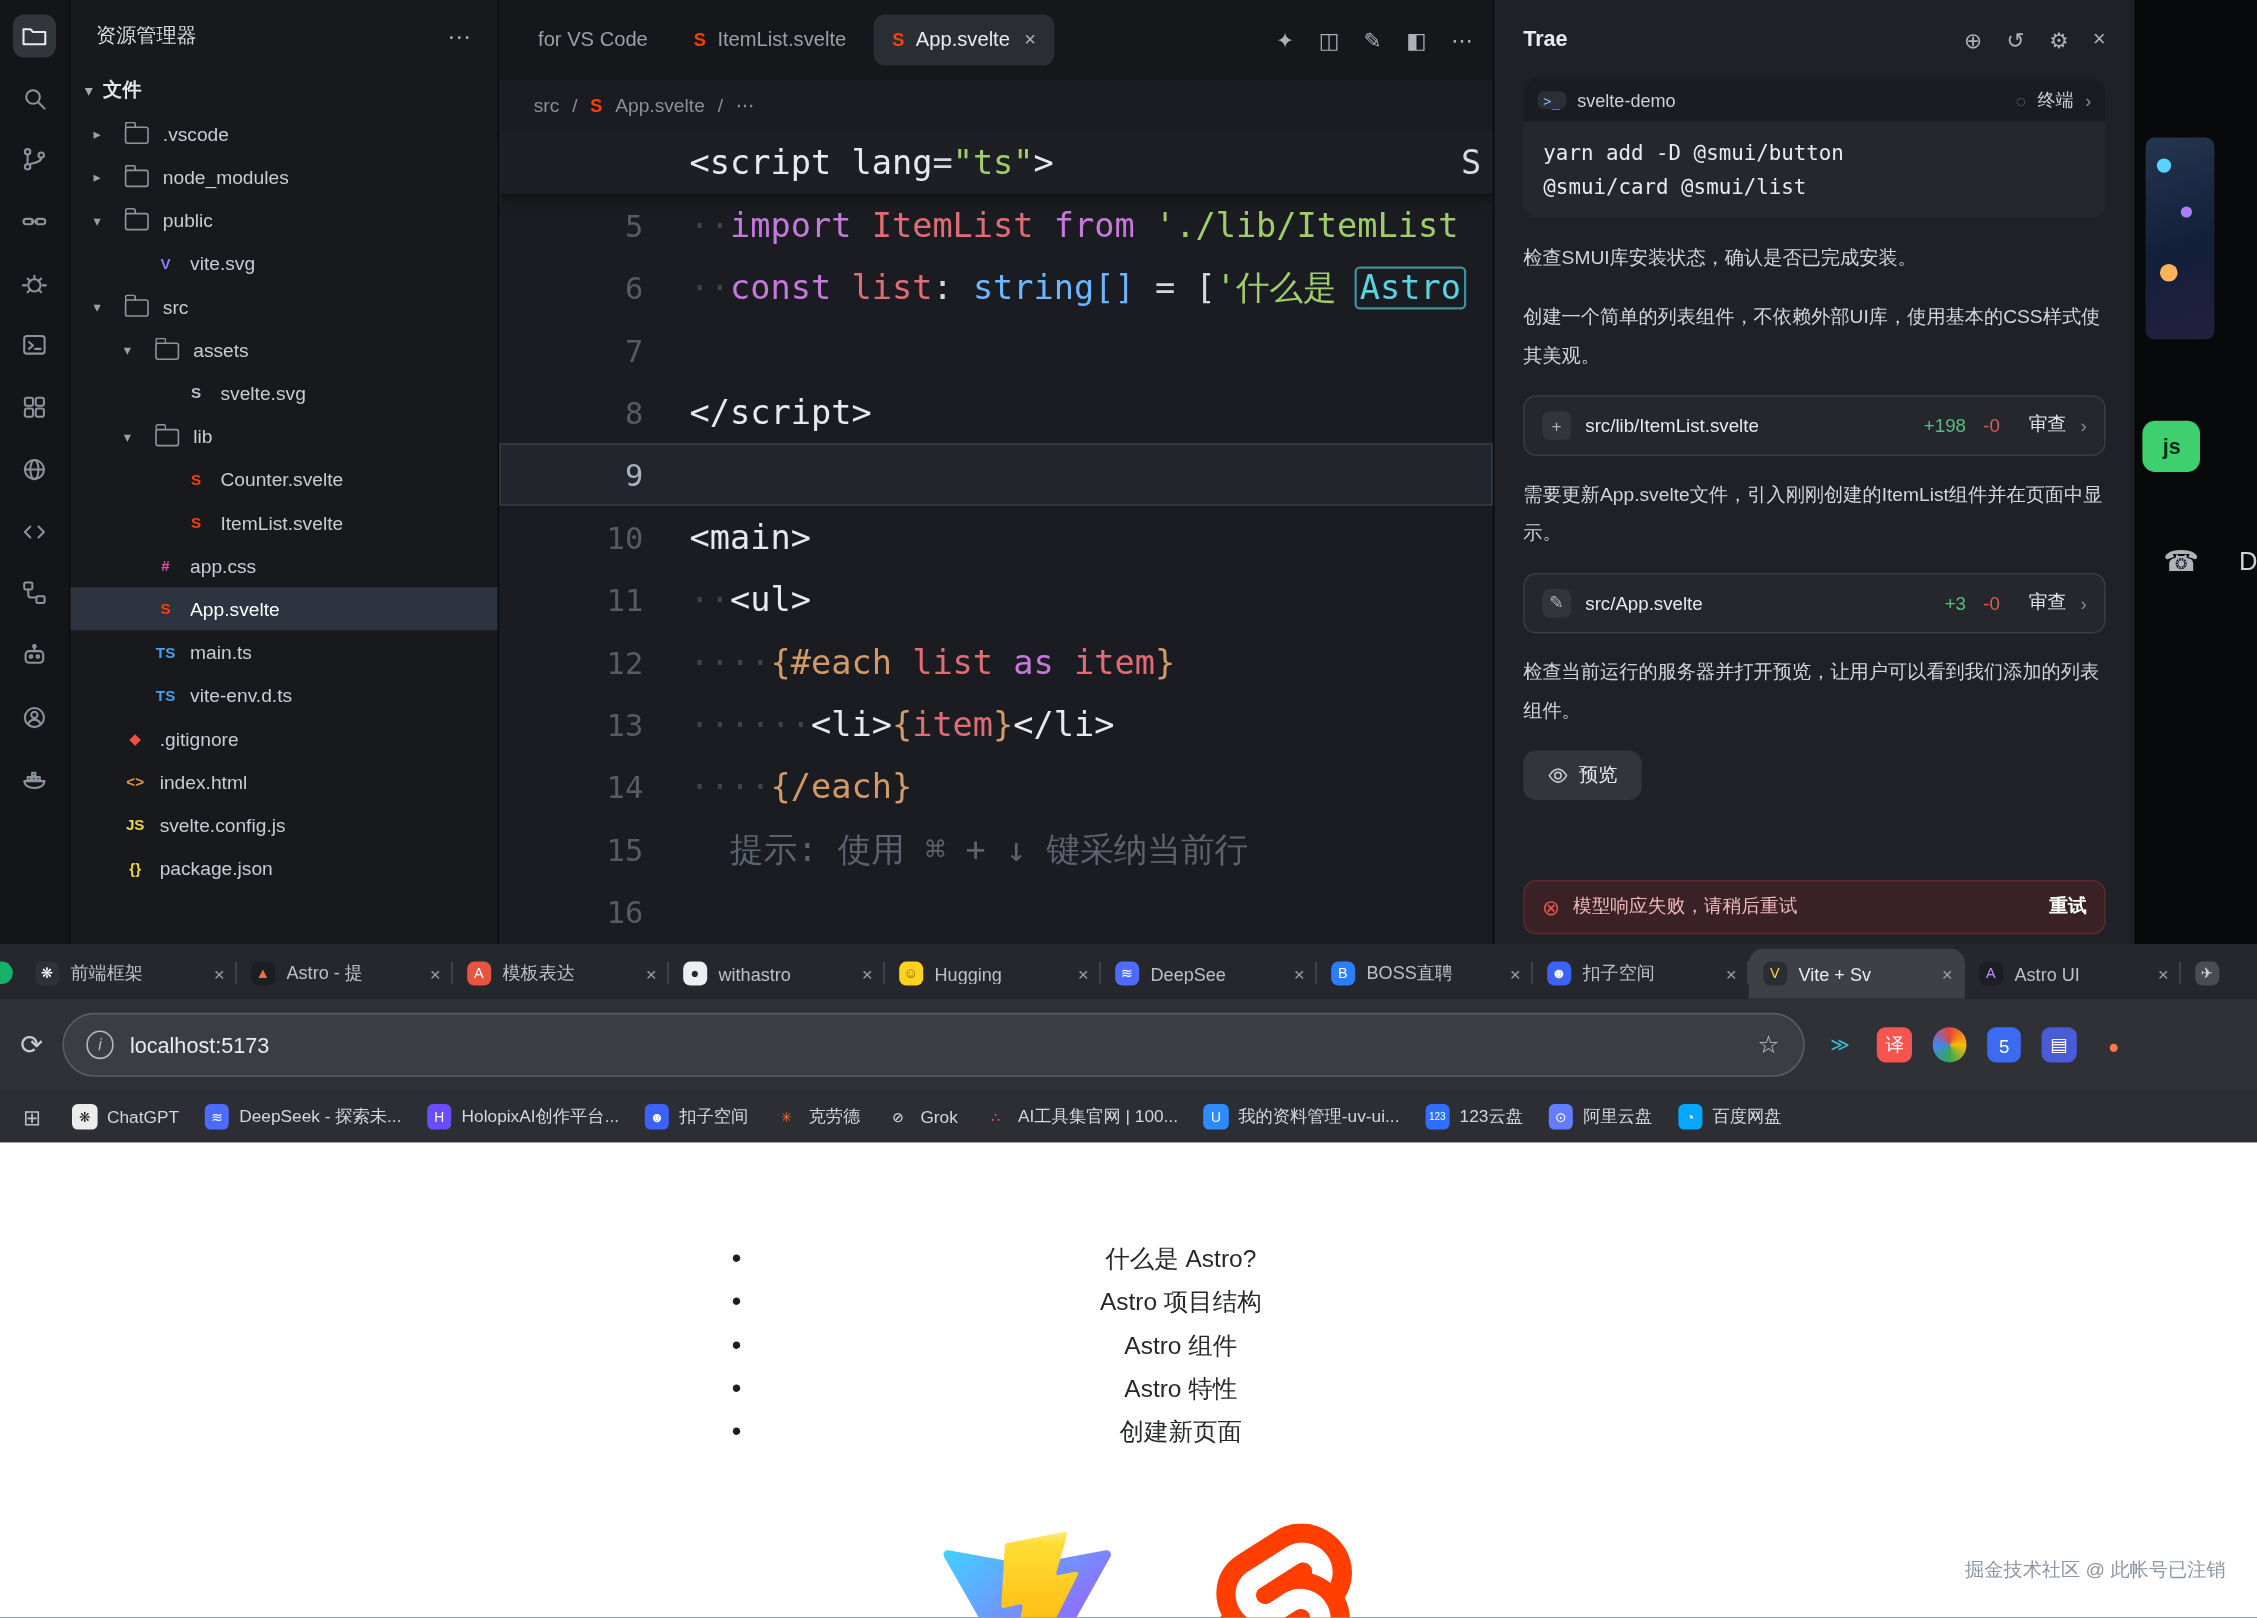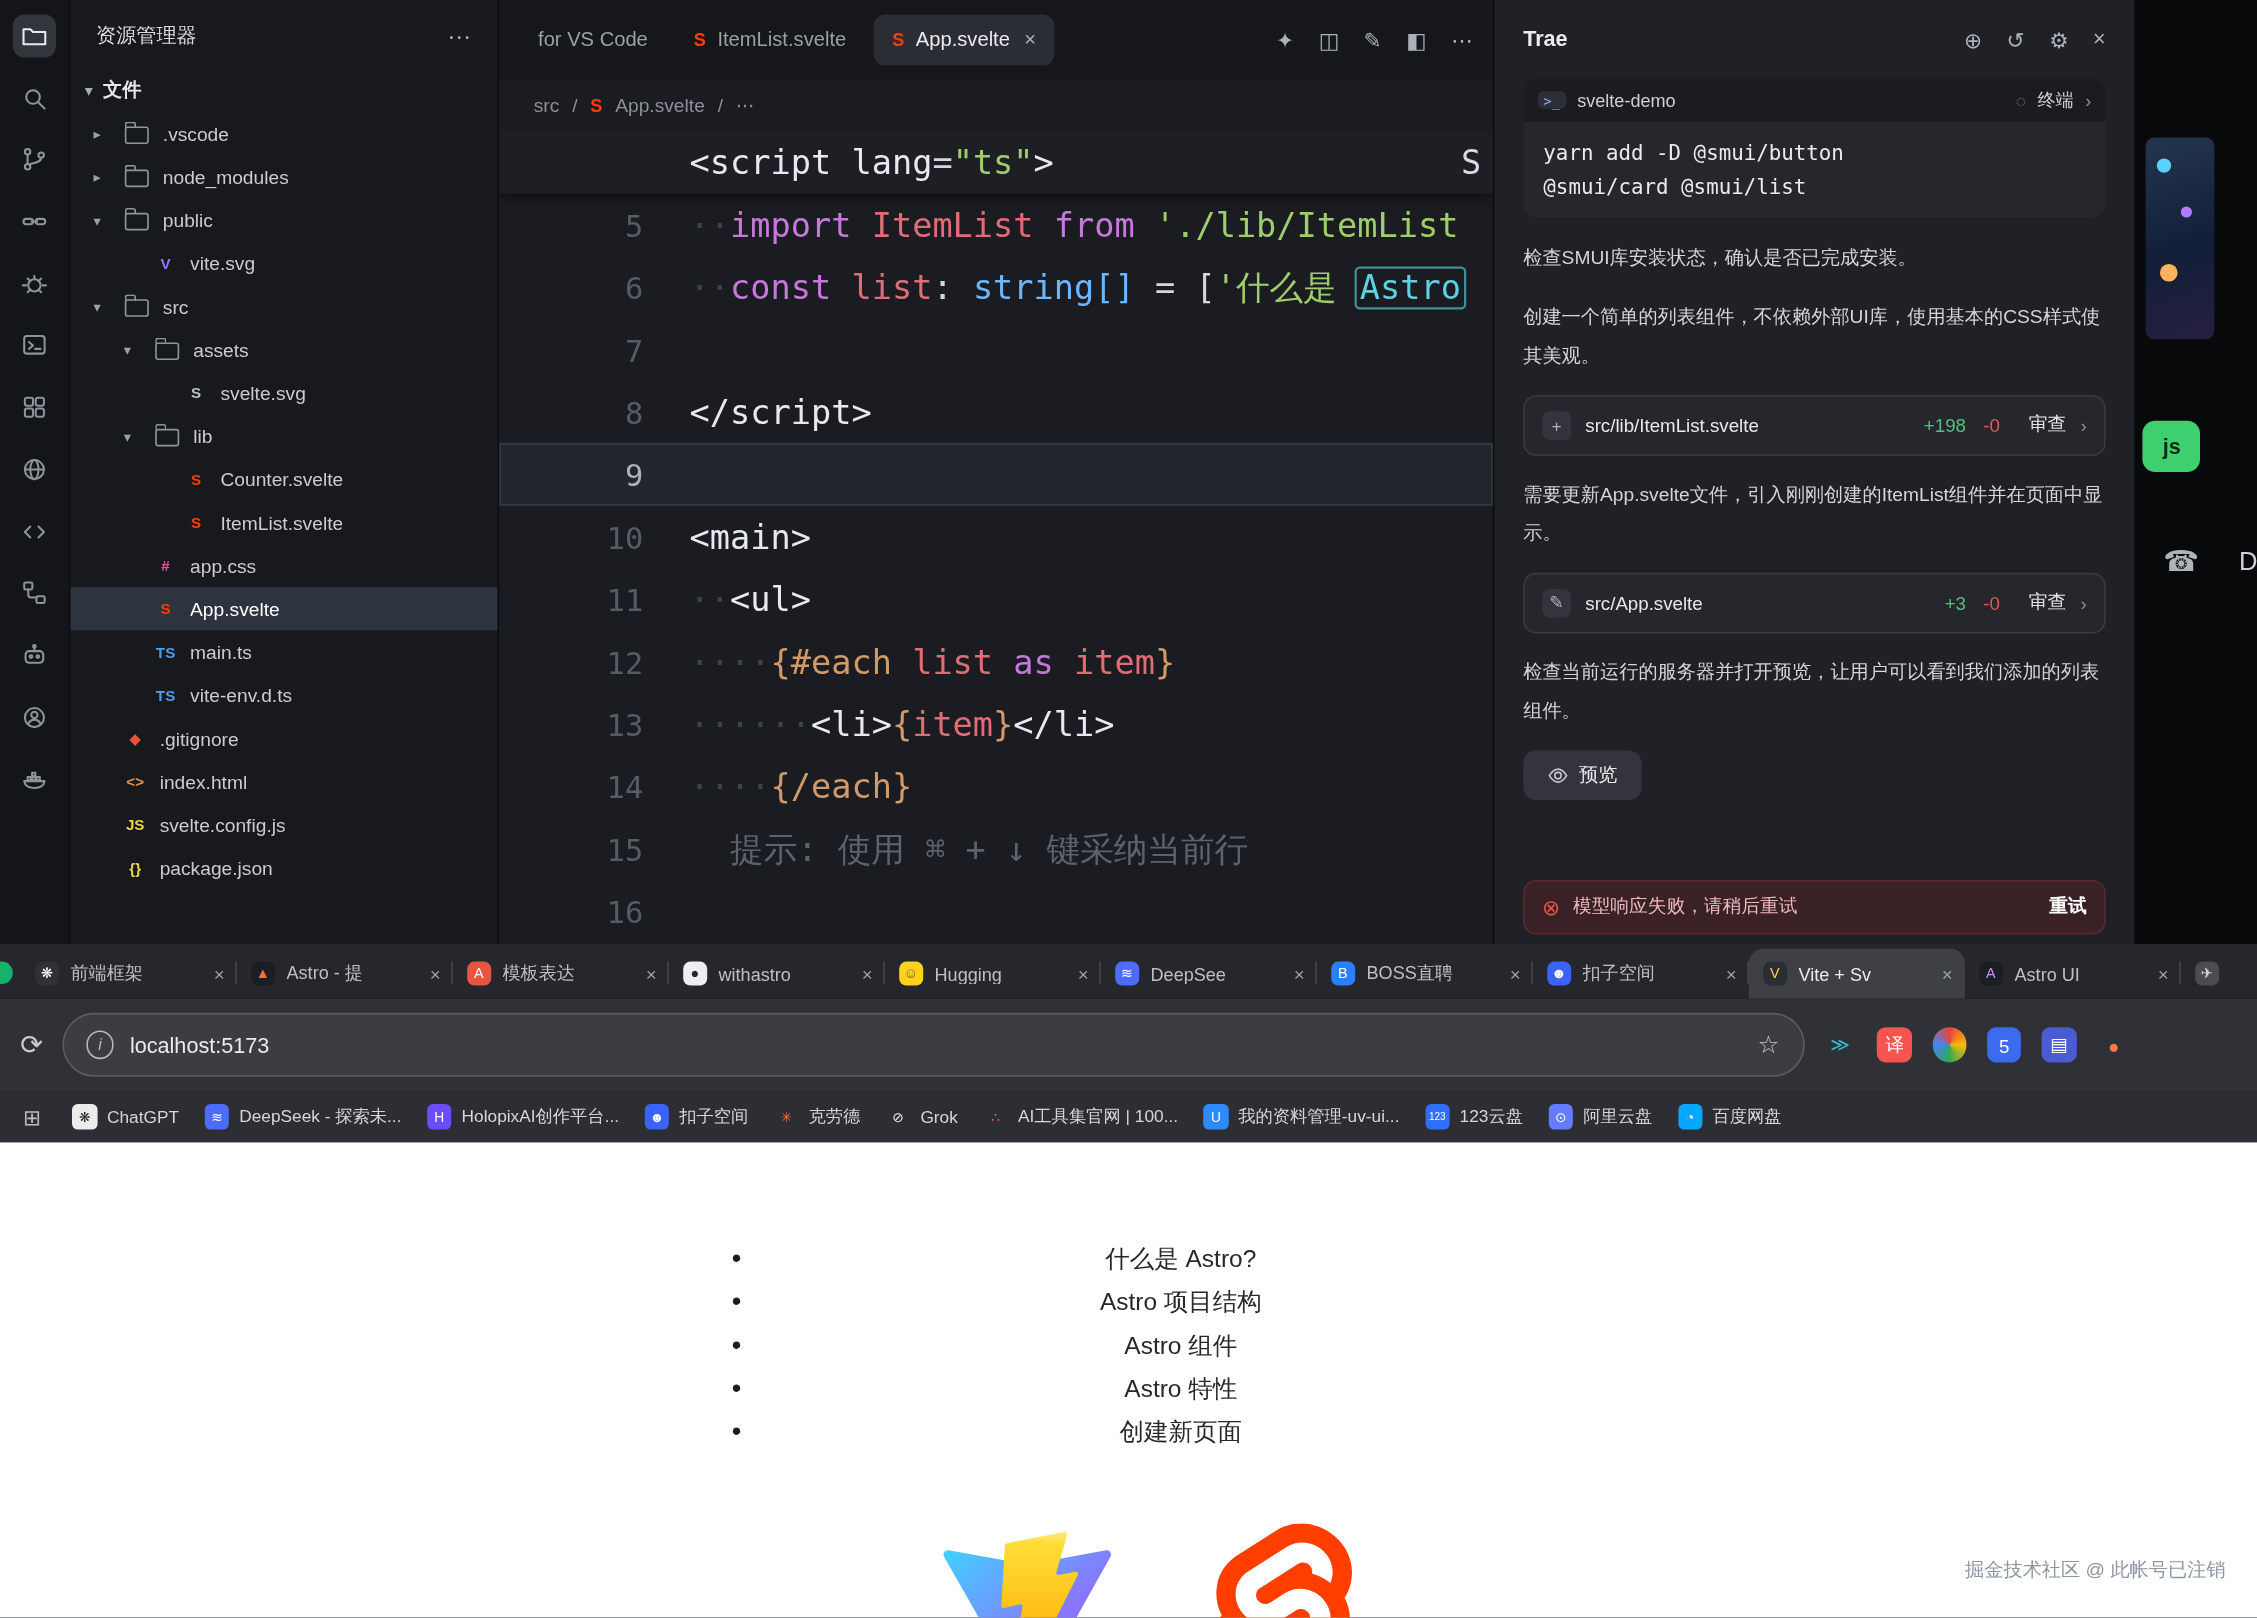--- a/index.html
+++ b/index.html
@@ -1,16 +1,16 @@
 <!DOCTYPE html>
 <html style="font-size:14.4px"><head>
 <meta charset="utf-8">
 <style>
   html,body{margin:0;padding:0;background:#000;}
-  #viewport{width:2257px;height:1618px;overflow:hidden;position:relative;background:#0c4a6e;}
+  #viewport{width:2257px;height:1618px;overflow:hidden;position:relative;background:#0ea5e9;}
   #root{width:1411px;height:1011px;transform:scale(1.6);transform-origin:0 0;position:relative;overflow:hidden;
         font-family:"Liberation Sans","DejaVu Sans",sans-serif;background:#0a0a0c;}
   
   .ide{position:absolute;left:0;top:0;width:1411px;height:590px;display:flex;background:#1b1c21;}
   .activitybar{width:43px;background:#141519;border-right:0.9px solid #0b0c0f;display:flex;flex-direction:column;align-items:center;padding-top:9px;gap:11.7px;flex:none;}
   .act{width:27px;height:27px;display:flex;align-items:center;justify-content:center;color:#8d939d;}
   .act svg{stroke:currentColor;fill:none;stroke-width:1.5;stroke-linecap:round;stroke-linejoin:round;}
   .act.active{background:#33353c;border-radius:7.2px;color:#e8eaee;}
   .explorer{width:267px;background:#18191d;border-right:0.9px solid #0b0c0f;display:flex;flex-direction:column;font-size:12px;color:#c9ccd1;flex:none;}
   .exp-header{height:45px;display:flex;align-items:center;padding:0 16px;color:#d8dadd;font-size:12.6px;}

